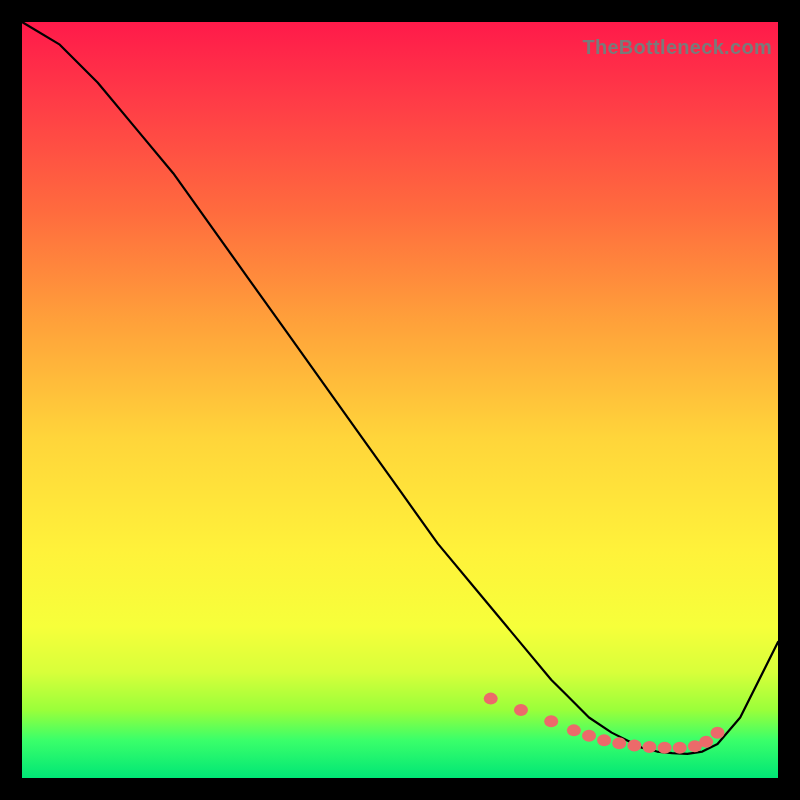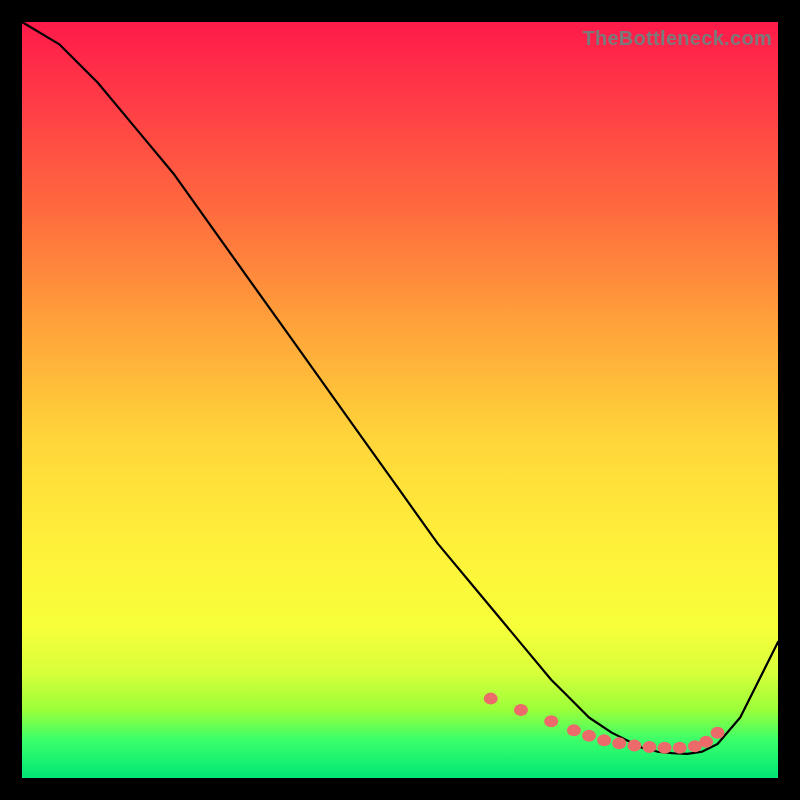--- a/index.html
+++ b/index.html
@@ -27,21 +27,21 @@
       #f6ff3a 80%,
       #d8ff3a 86%,
       #9aff3a 91%,
       #3aff6a 95%,
       #00e676 100%
     );
   }
   .watermark {
     position: absolute;
     right: 6px;
-    top: 5px;
+    top: 14px;
     font-family: Arial, Helvetica, sans-serif;
     font-size: 20px;
     font-weight: 700;
     color: #7a7a7a;
     letter-spacing: 0.3px;
     user-select: none;
     margin-left: 26px;
   }
   svg.overlay {
     position: absolute;

